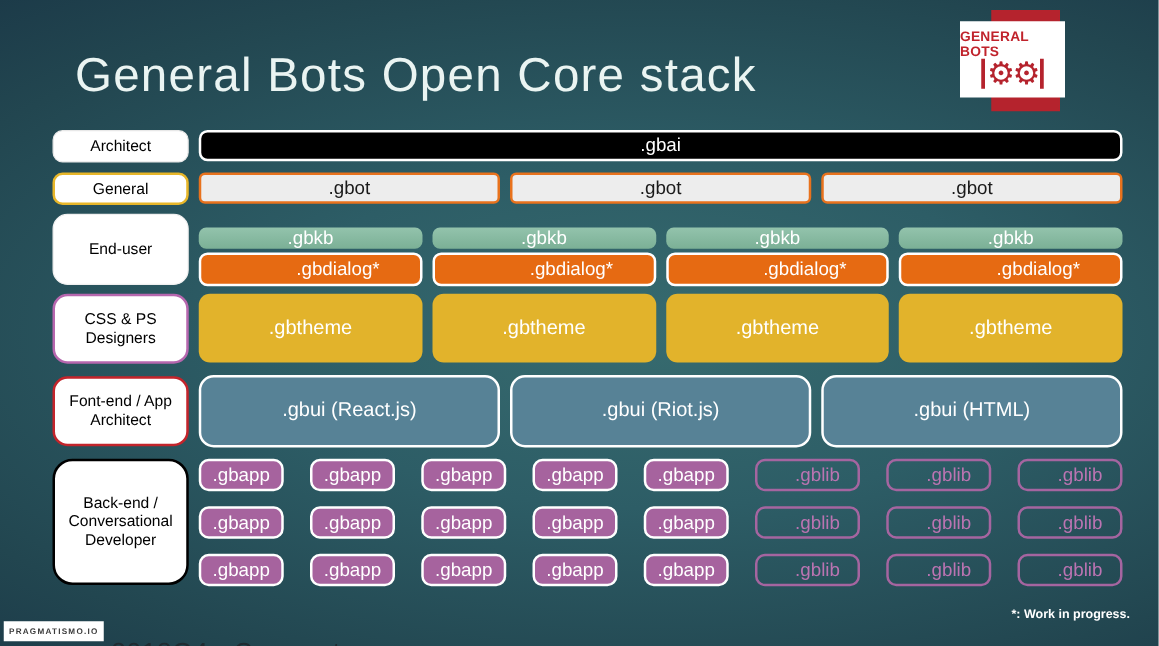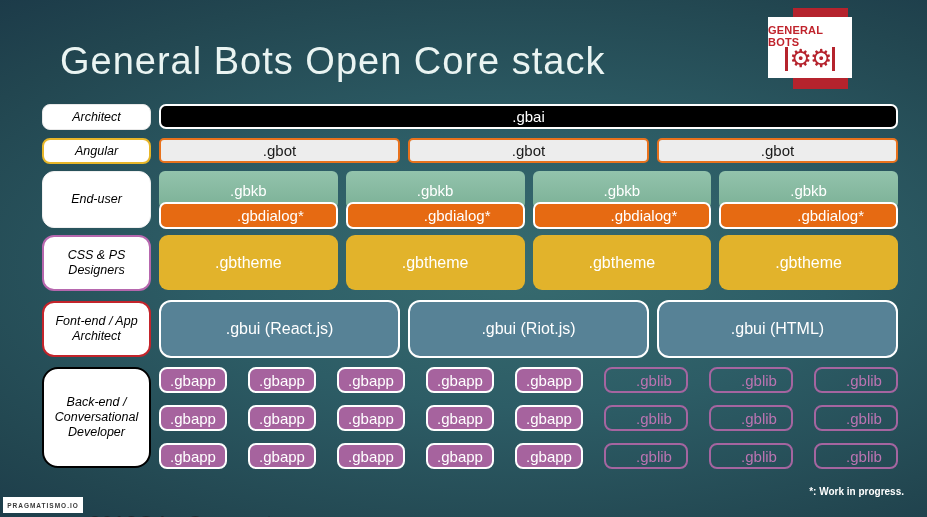--- a/index.html
+++ b/index.html
@@ -21,34 +21,34 @@
     display:flex; flex-direction:column; align-items:center; justify-content:center;
   }
   .logo-brand { color:#c0232c; font-weight:bold; font-size:11px; letter-spacing:0.2px; }
   .logo-gears { display:flex; align-items:center; gap:2px; color:#b5232d; margin-top:-2px; }
   .gear-bar { width:3px; height:24px; background:#b5232d; }
   .gear-glyph { font-family:"DejaVu Sans", sans-serif; font-size:25px; line-height:1; font-weight:bold; letter-spacing:-2px; }
   
   .role {
     position:absolute; left:42px; width:109px; background:#ffffff; color:#000;
     display:flex; align-items:center; justify-content:center; text-align:center;
-    font-size:12.5px; line-height:1.2; padding:8px 5px;font-style:italic;
+    font-size:12.5px; line-height:1.2; padding:8px 5px;
   }
   .role-architect { top:104px; height:26px; border-radius:8px;  border:1px solid #e8e8e8; }
   .role-product   { top:138px; height:26px; border-radius:8px;  border:2px solid #e7b629; }
   .role-enduser   { top:171px; height:57px; border-radius:12px; border:1px solid #f0f0f0;text-align:center; }
   .role-css       { top:235px; height:56px; border-radius:12px; border:2px solid #b667ae; }
   .role-frontend  { top:301px; height:56px; border-radius:12px; border:2px solid #c3242b; }
   .role-backend   { top:367px; height:101px;border-radius:16px; border:2px solid #000000; }
   
   .row { position:absolute; left:159px; width:739px; display:flex; gap:8px; }
   .row > div { flex:1; display:flex; align-items:center; justify-content:center; color:#fff; font-size:15px; }
   .row-gbai     { top:104px; height:25px; }
   .row-gbot     { top:138px; height:25px; }
-  .row-gbkb     { top:171px; height:38px; }
+  .row-gbkb     { top:171px; height:38px;align-items:center; }
   .row-gbdialog { top:202px; height:27px; }
   .row-gbtheme  { top:235px; height:55px; }
   .row-gbui     { top:300px; height:58px; }
   .row-apps     { height:26px; gap:21px; }
   .row-apps-1 { top:367px; } .row-apps-2 { top:405px; } .row-apps-3 { top:443px; }
   .gbai    { background:#000000; border:2px solid #ffffff; border-radius:7px; }
   .gbot    { background:#ededed; border:2px solid #e8721d; border-radius:5px; color:#1a1a1a !important; }
   .gbkb    { background:linear-gradient(180deg,#93c3ac,#7bb096); border-radius:6px; }
   .gbdialog{ background:#e66a12; border:2px solid #ffffff; border-radius:7px;padding-left:44px; }
   .gbtheme { background:#e2b32b; border-radius:9px; font-size:16px !important; }
@@ -75,21 +75,21 @@
   <div class="logo-box">
     <div class="logo-brand">GENERAL BOTS</div>
     <div class="logo-gears">
       <span class="gear-bar"></span>
       <span class="gear-glyph">⚙⚙</span>
       <span class="gear-bar"></span>
     </div>
   </div>
 
   <div class="role role-architect">Architect</div>
-  <div class="role role-product">Angular</div>
+  <div class="role role-product">General</div>
   <div class="role role-enduser">End-user</div>
   <div class="role role-css">CSS &amp; PS Designers</div>
   <div class="role role-frontend">Font-end / App Architect</div>
   <div class="role role-backend">Back-end / Conversational Developer</div>
 
   <div class="row row-gbai">
     <div class="gbai">.gbai</div>
   </div>
 
   <div class="row row-gbot">

